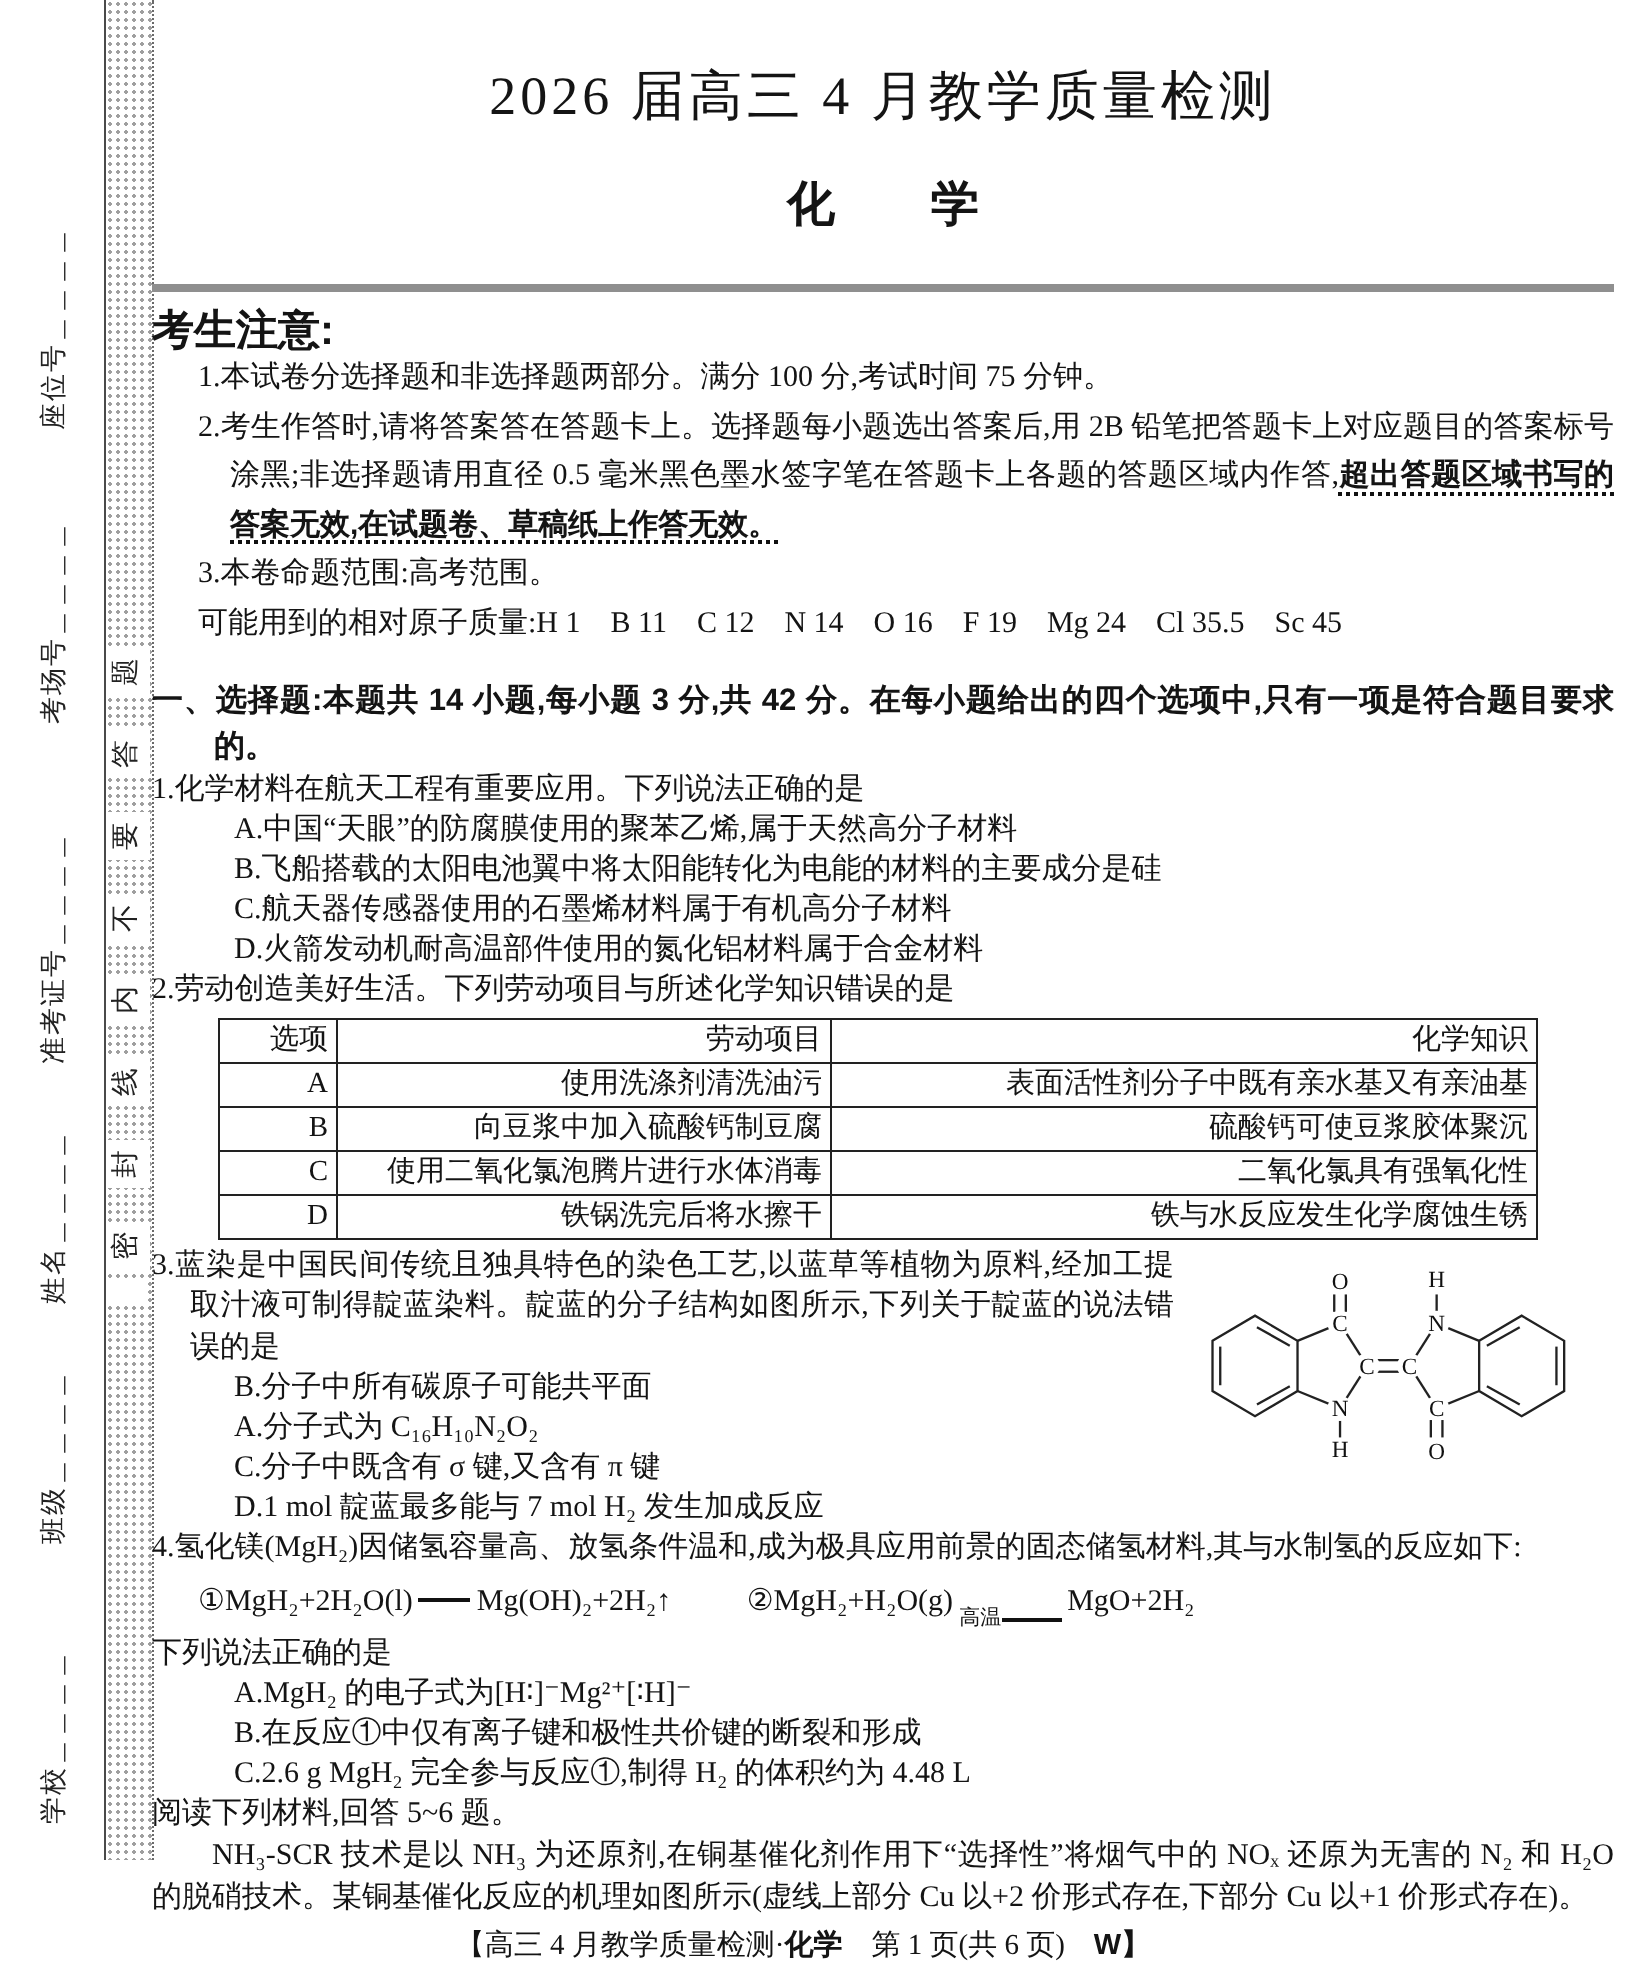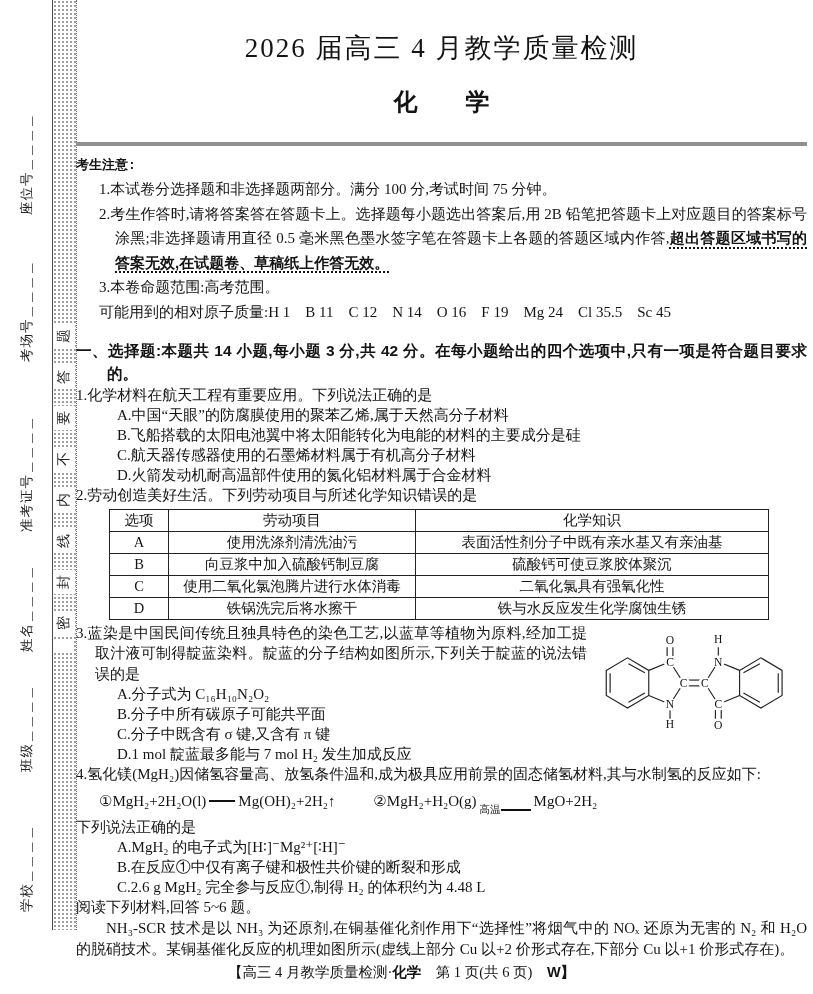--- a/index.html
+++ b/index.html
@@ -17,38 +17,38 @@
   .side-label{position:absolute;left:18px;transform:rotate(-90deg);transform-origin:0 0;
     white-space:nowrap;font-size:13.5px;letter-spacing:1px;color:#222;}
 
   
   .main{position:absolute;left:76px;top:0;width:731px;}
   .title{text-align:center;font-size:27px;font-weight:normal;margin:30px 0 0 0;letter-spacing:2px;}
   .subject{text-align:center;font-size:24px;font-weight:bold;margin-top:20px;
     font-family:"Liberation Sans","DejaVu Sans",sans-serif;}
   .rule{height:4px;background:#8f8f8f;margin-top:24px;}
 
-  .notice-head{font-family:Liberation Mono, monospace;font-weight:bold;
-    font-size:13px;margin-top:9px;line-height:22px;}
+  .notice-head{font-family:Liberation Sans, sans-serif;font-weight:bold;
+    font-size:21px;margin-top:9px;line-height:22px;}
   .nitem{margin-left:23px;padding-left:16px;text-indent:-16px;font-size:15px;
     line-height:24.5px;text-align:justify;}
   .bold-emph{font-family:"Liberation Sans","DejaVu Sans",sans-serif;font-weight:bold;
     text-decoration:underline dotted #111 2px;text-underline-offset:4px;}
   .atomic{margin-left:23px;font-size:15px;line-height:25px;}
 
   .sec{font-family:"Liberation Sans","DejaVu Sans",sans-serif;font-weight:bold;
     font-size:15.5px;line-height:23px;margin-top:14px;padding-left:31px;text-indent:-31px;
     text-align:justify;}
   .q{font-size:15px;}
   .qstem{padding-left:19px;text-indent:-19px;text-align:justify;line-height:20.5px;}
   .opt{padding-left:41px;line-height:20px;}
 
   
   .qtable{border-collapse:collapse;margin:3px 0 3px 33px;}
-  .qtable th,.qtable td{border:1px solid #222;font-weight:normal;text-align:center;
+  .qtable th,.qtable td{border:1px solid #222;font-weight:normal;text-align:right;
     font-size:14.5px;line-height:19px;padding:1px 4px;}
   .col-opt{width:50px;} .col-item{width:238px;margin-top:37px;} .col-know{width:344px;}
 
   
   .molecule{float:right;width:212px;height:114px;margin:2px 2px 0 6px;}
   .molecule svg{width:100%;height:100%;}
   .bond{stroke:#222;stroke-width:1.2;fill:none;}
   .atomtxt{font-size:12px;fill:#111;text-anchor:middle;font-family:"Liberation Serif","DejaVu Serif",serif;}
 
   
@@ -194,22 +194,22 @@
           <text class="atomtxt" x="112" y="64">C</text>
           <text class="atomtxt" x="76" y="86">N</text>
           <text class="atomtxt" x="76" y="107">H</text>
           <text class="atomtxt" x="126" y="42">N</text>
           <text class="atomtxt" x="126" y="19">H</text>
           <text class="atomtxt" x="126" y="86">C</text>
           <text class="atomtxt" x="126" y="108">O</text>
         </svg>
       </div>
       <div class="qstem">3.蓝染是中国民间传统且独具特色的染色工艺,以蓝草等植物为原料,经加工提取汁液可制得靛蓝染料。靛蓝的分子结构如图所示,下列关于靛蓝的说法错误的是</div>
+      <div class="opt">B.分子中所有碳原子可能共平面</div>
       <div class="opt">A.分子式为 C₁₆H₁₀N₂O₂</div>
-      <div class="opt">B.分子中所有碳原子可能共平面</div>
       <div class="opt">C.分子中既含有 σ 键,又含有 π 键</div>
       <div class="opt">D.1 mol 靛蓝最多能与 7 mol H₂ 发生加成反应</div>
     </div>
 
     <div class="q q4">
       <div class="qstem">4.氢化镁(MgH₂)因储氢容量高、放氢条件温和,成为极具应用前景的固态储氢材料,其与水制氢的反应如下:</div>
       <div class="eqrow">
         <span>①MgH₂+2H₂O(l)</span><span class="eqline"></span><span>Mg(OH)₂+2H₂↑</span>
         <span class="eq2">②MgH₂+H₂O(g)</span><span class="cond">
             <span class="cond-t">高温</span>

